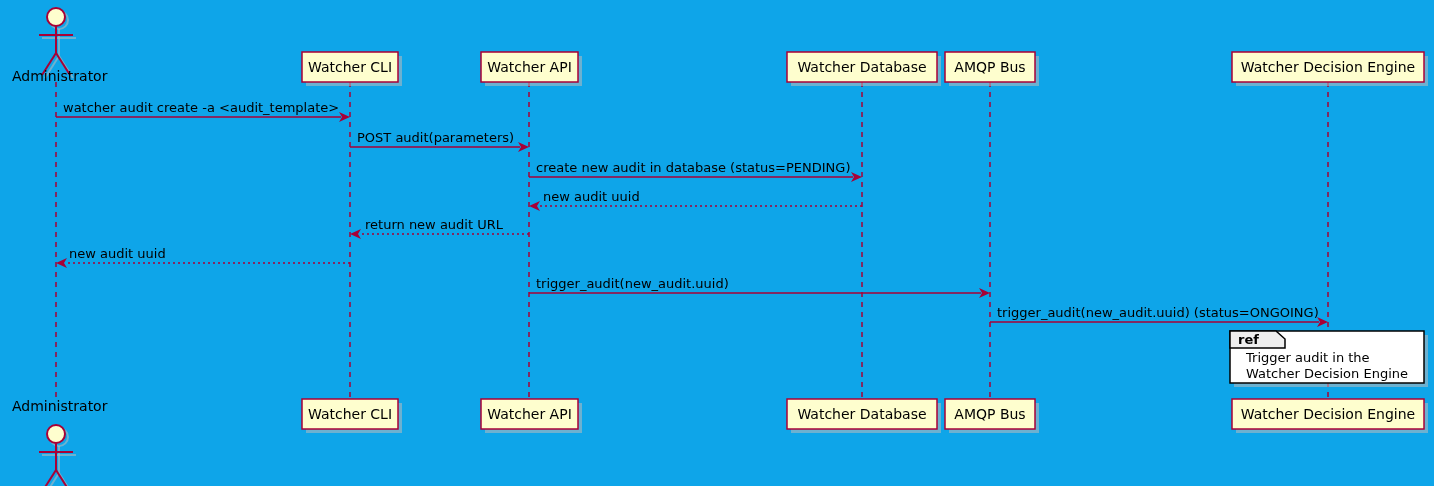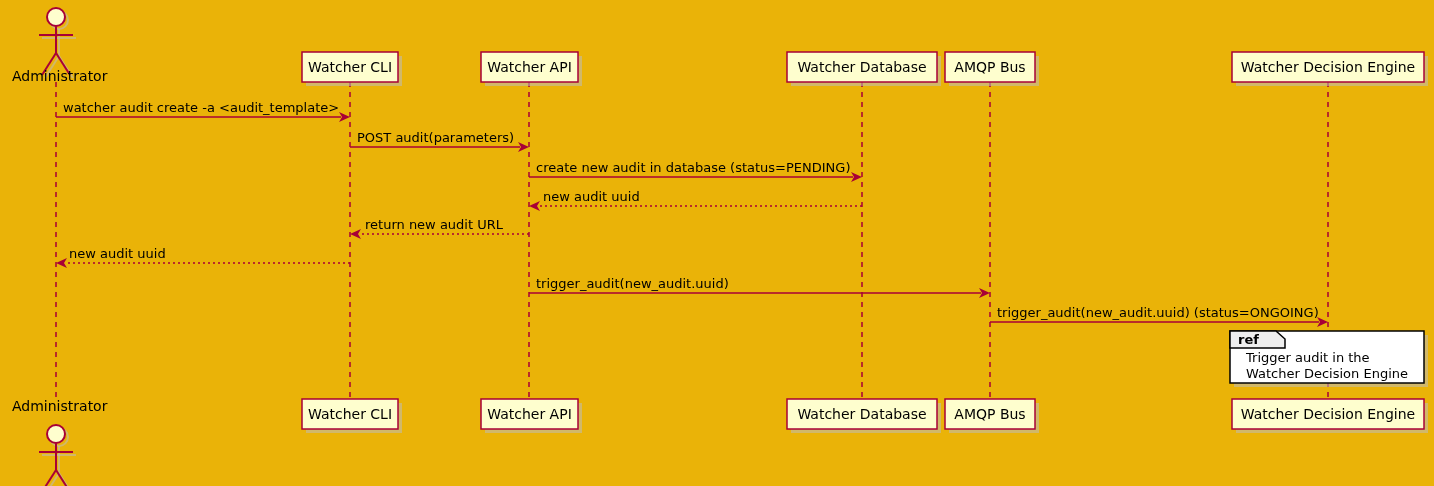--- a/index.html
+++ b/index.html
@@ -7,21 +7,21 @@
     padding: 0;
     background: #ffffff;
   }
   body {
     font-family: "DejaVu Sans", sans-serif;
   }
   #diagram-root {
     position: relative;
     width: 1434px;
     height: 486px;
-    background: #eab308;
+    background: #0ea5e9;
     overflow: hidden;
   }
   svg.canvas {
     position: absolute;
     top: 0;
     left: 0;
     width: 1434px;
     height: 486px;
   }
   .participant-label,

